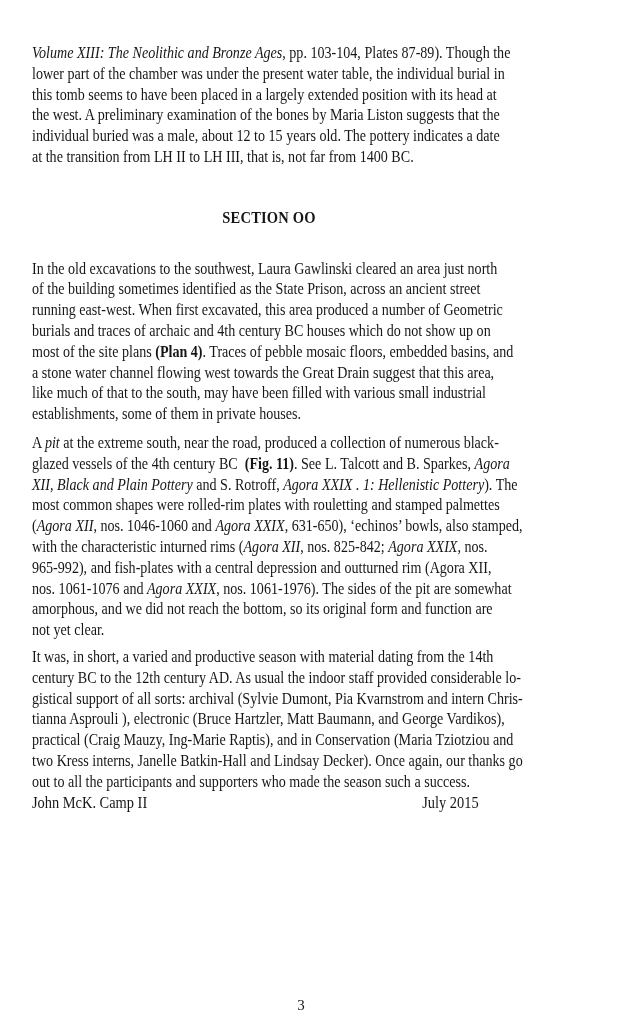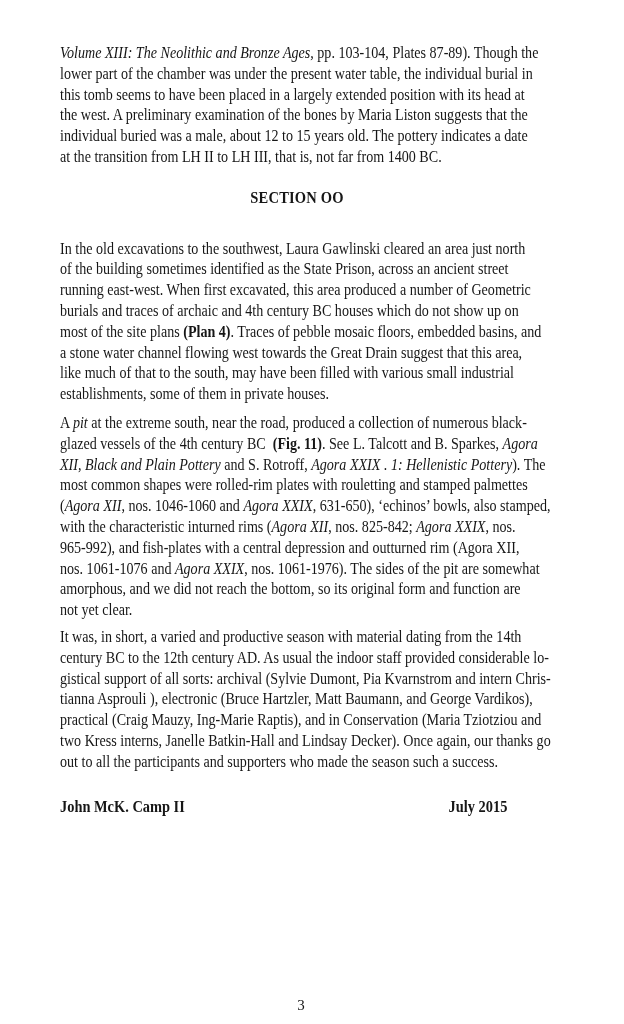--- a/index.html
+++ b/index.html
@@ -10,60 +10,57 @@
   }
   .page {
     position: relative;
     width: 560px;
     height: 1024px;
     background: #ffffff;
     color: #161616;
     font-family: "Liberation Serif", "DejaVu Serif", serif;
     font-size: 16px;
     overflow: hidden;
-    padding-left: 28px;
   }
   .content {
     padding: 43px 54px 0 32px; 
   }
   .para {
     margin: 0 0 8px 0;
   }
   .para.p3 { margin-bottom: 4px; }
   .para.p4 { margin-bottom: 0; margin-top: 6px; }
   .line {
     white-space: pre;           
     height: 20.8px;
     line-height: 20.8px;
     transform: scaleX(0.88);    
     transform-origin: 0 50%;
   }
   .line .i { font-style: italic; }
   .line .b { font-weight: bold; }
   .heading {
-    margin: 20px 0 30px 0;
+    margin: 40px 0 30px 0;
     text-align: center;
     font-size: 16.5px;
     font-weight: bold;
     line-height: 20.8px;
     height: 20.8px;
   }
   .heading .htext {
     display: inline-block;
     transform: scaleX(0.88);
     transform-origin: 50% 50%;
     letter-spacing: 0.2px;
   }
   .signature {
-    margin-top: 24px;
     display: flex;
     justify-content: space-between;
     align-items: flex-end;
     line-height: 20.8px;
-    font-weight: bold;
   }
   .sig-left {
     display: inline-block;
     transform: scaleX(0.9);
     transform-origin: 0 50%;
   }
   .sig-right {
     display: inline-block;
     transform: scaleX(0.9);
     transform-origin: 100% 50%;

